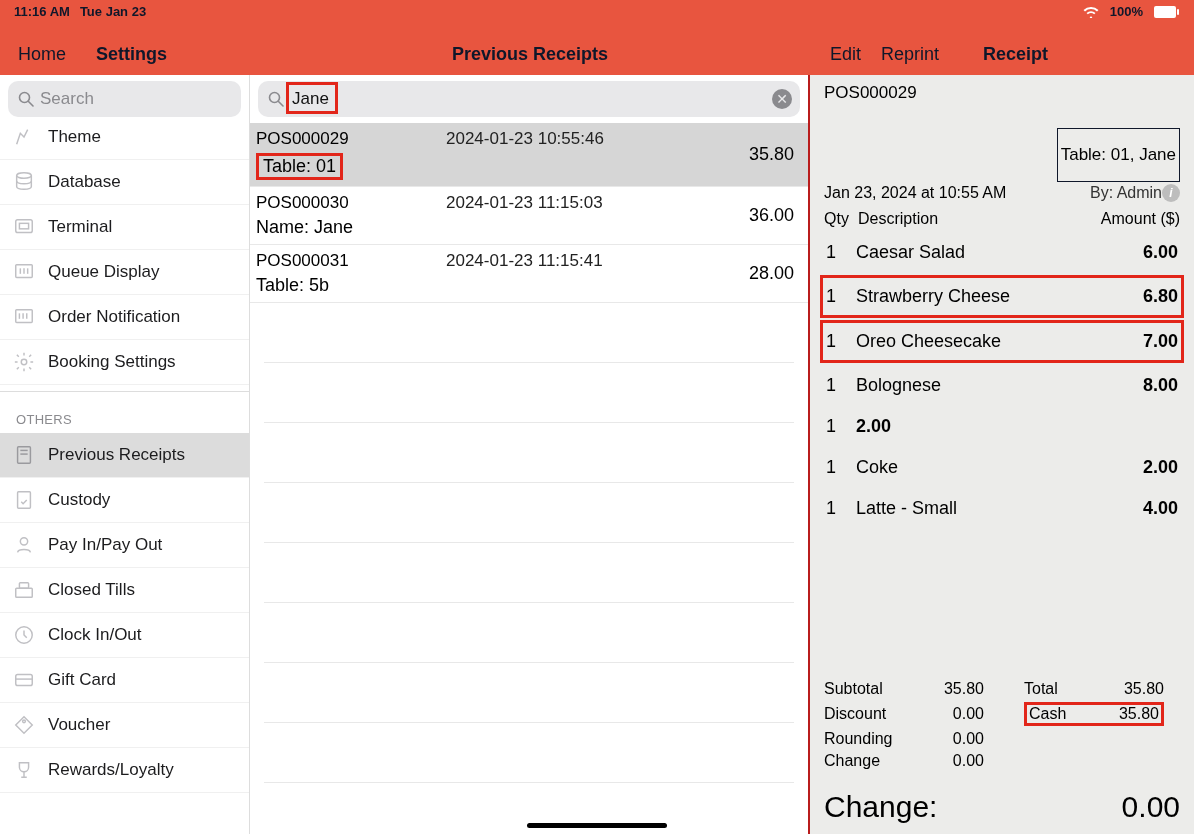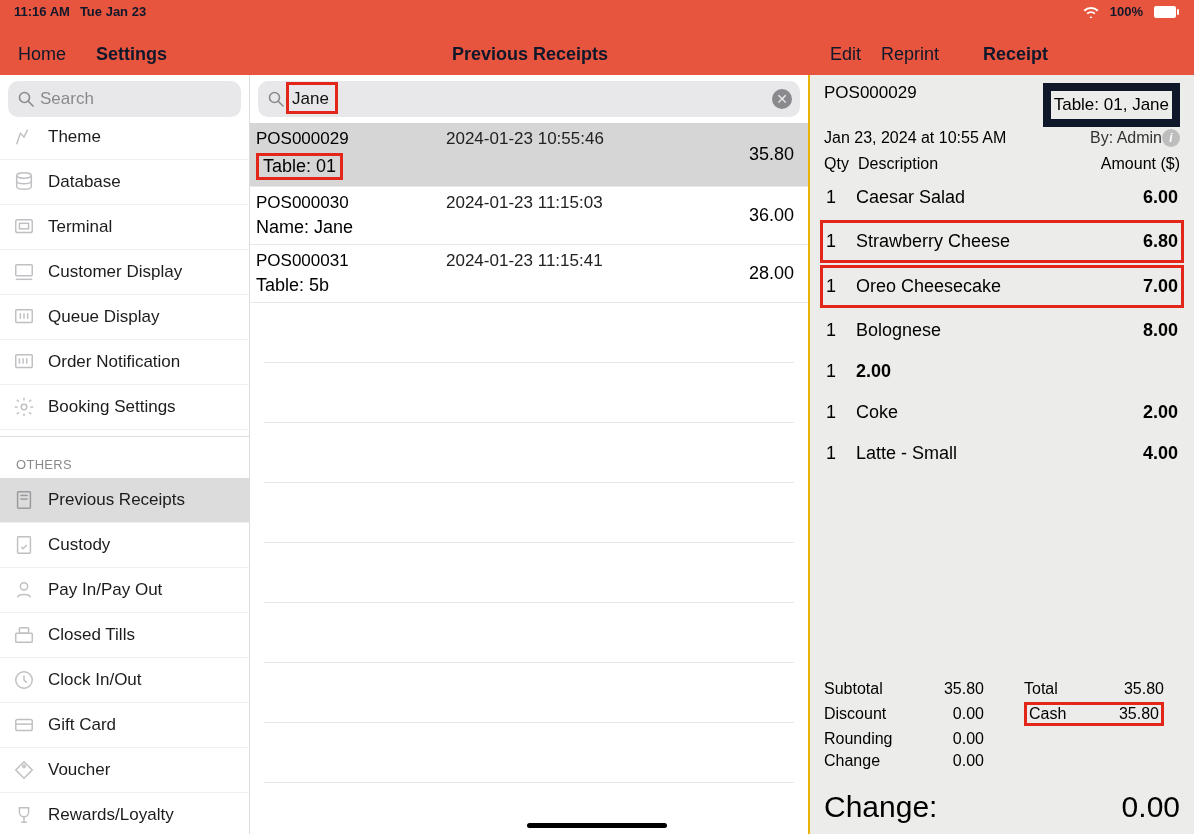--- a/index.html
+++ b/index.html
@@ -122,21 +122,21 @@
 }
 .sidebar-section-divider {
   height: 1px;
   background: #ddd;
   margin-top: 6px;
 }
 
 
 .middle {
   width: 560px;
-  border-right: 2px solid #eab308;
+  border-right: 2px solid #b91c1c;
   display: flex;
   flex-direction: column;
   background: #fff;
 }
 .middle-search {
   margin: 6px 8px;
   background: #E8E8EA;
   border-radius: 10px;
   height: 36px;
   display: flex;
@@ -215,22 +215,23 @@
 }
 .r-top {
   padding: 8px 10px 4px;
 }
 .r-row1 {
   display: flex;
   justify-content: space-between;
   font-size: 17px;
 }
 .r-table-box {
-  border: 8px solid #0f172a;
-  padding: 4px 3px;
+  border: 1px solid #0f172a;
+  padding: 16px 3px;
+  margin-top: 45px;
 }
 .r-row2 {
   display: flex;
   justify-content: space-between;
   font-size: 16px;
   align-items: center;
   margin-top: 2px;
 }
 .r-by { display: flex; align-items: center; gap: 0; color: #333; }
 .info-circle {
@@ -374,29 +375,20 @@
       <span>Database</span>
     </div>
     <div class="sidebar-item">
       <span class="sidebar-icon">
           <svg width="22" height="22" viewBox="0 0 24 24" fill="none" stroke="#C0C0C4" stroke-width="1.6">
             <rect x="3" y="4" width="18" height="14" rx="2"></rect>
             <rect x="7" y="8" width="10" height="6"></rect>
           </svg>
         </span>
       <span>Terminal</span>
-    </div>
-    <div class="sidebar-item">
-      <span class="sidebar-icon">
-          <svg width="22" height="22" viewBox="0 0 24 24" fill="none" stroke="#C0C0C4" stroke-width="1.6">
-            <rect x="3" y="4" width="18" height="12" rx="1"></rect>
-            <line x1="3" y1="20" x2="21" y2="20"></line>
-          </svg>
-        </span>
-      <span>Customer Display</span>
     </div>
     <div class="sidebar-item">
       <span class="sidebar-icon">
           <svg width="22" height="22" viewBox="0 0 24 24" fill="none" stroke="#C0C0C4" stroke-width="1.6">
             <rect x="3" y="4" width="18" height="14" rx="1"></rect>
             <line x1="8" y1="8" x2="8" y2="14"></line>
             <line x1="12" y1="8" x2="12" y2="14"></line>
             <line x1="16" y1="8" x2="16" y2="14"></line>
           </svg>
         </span>

